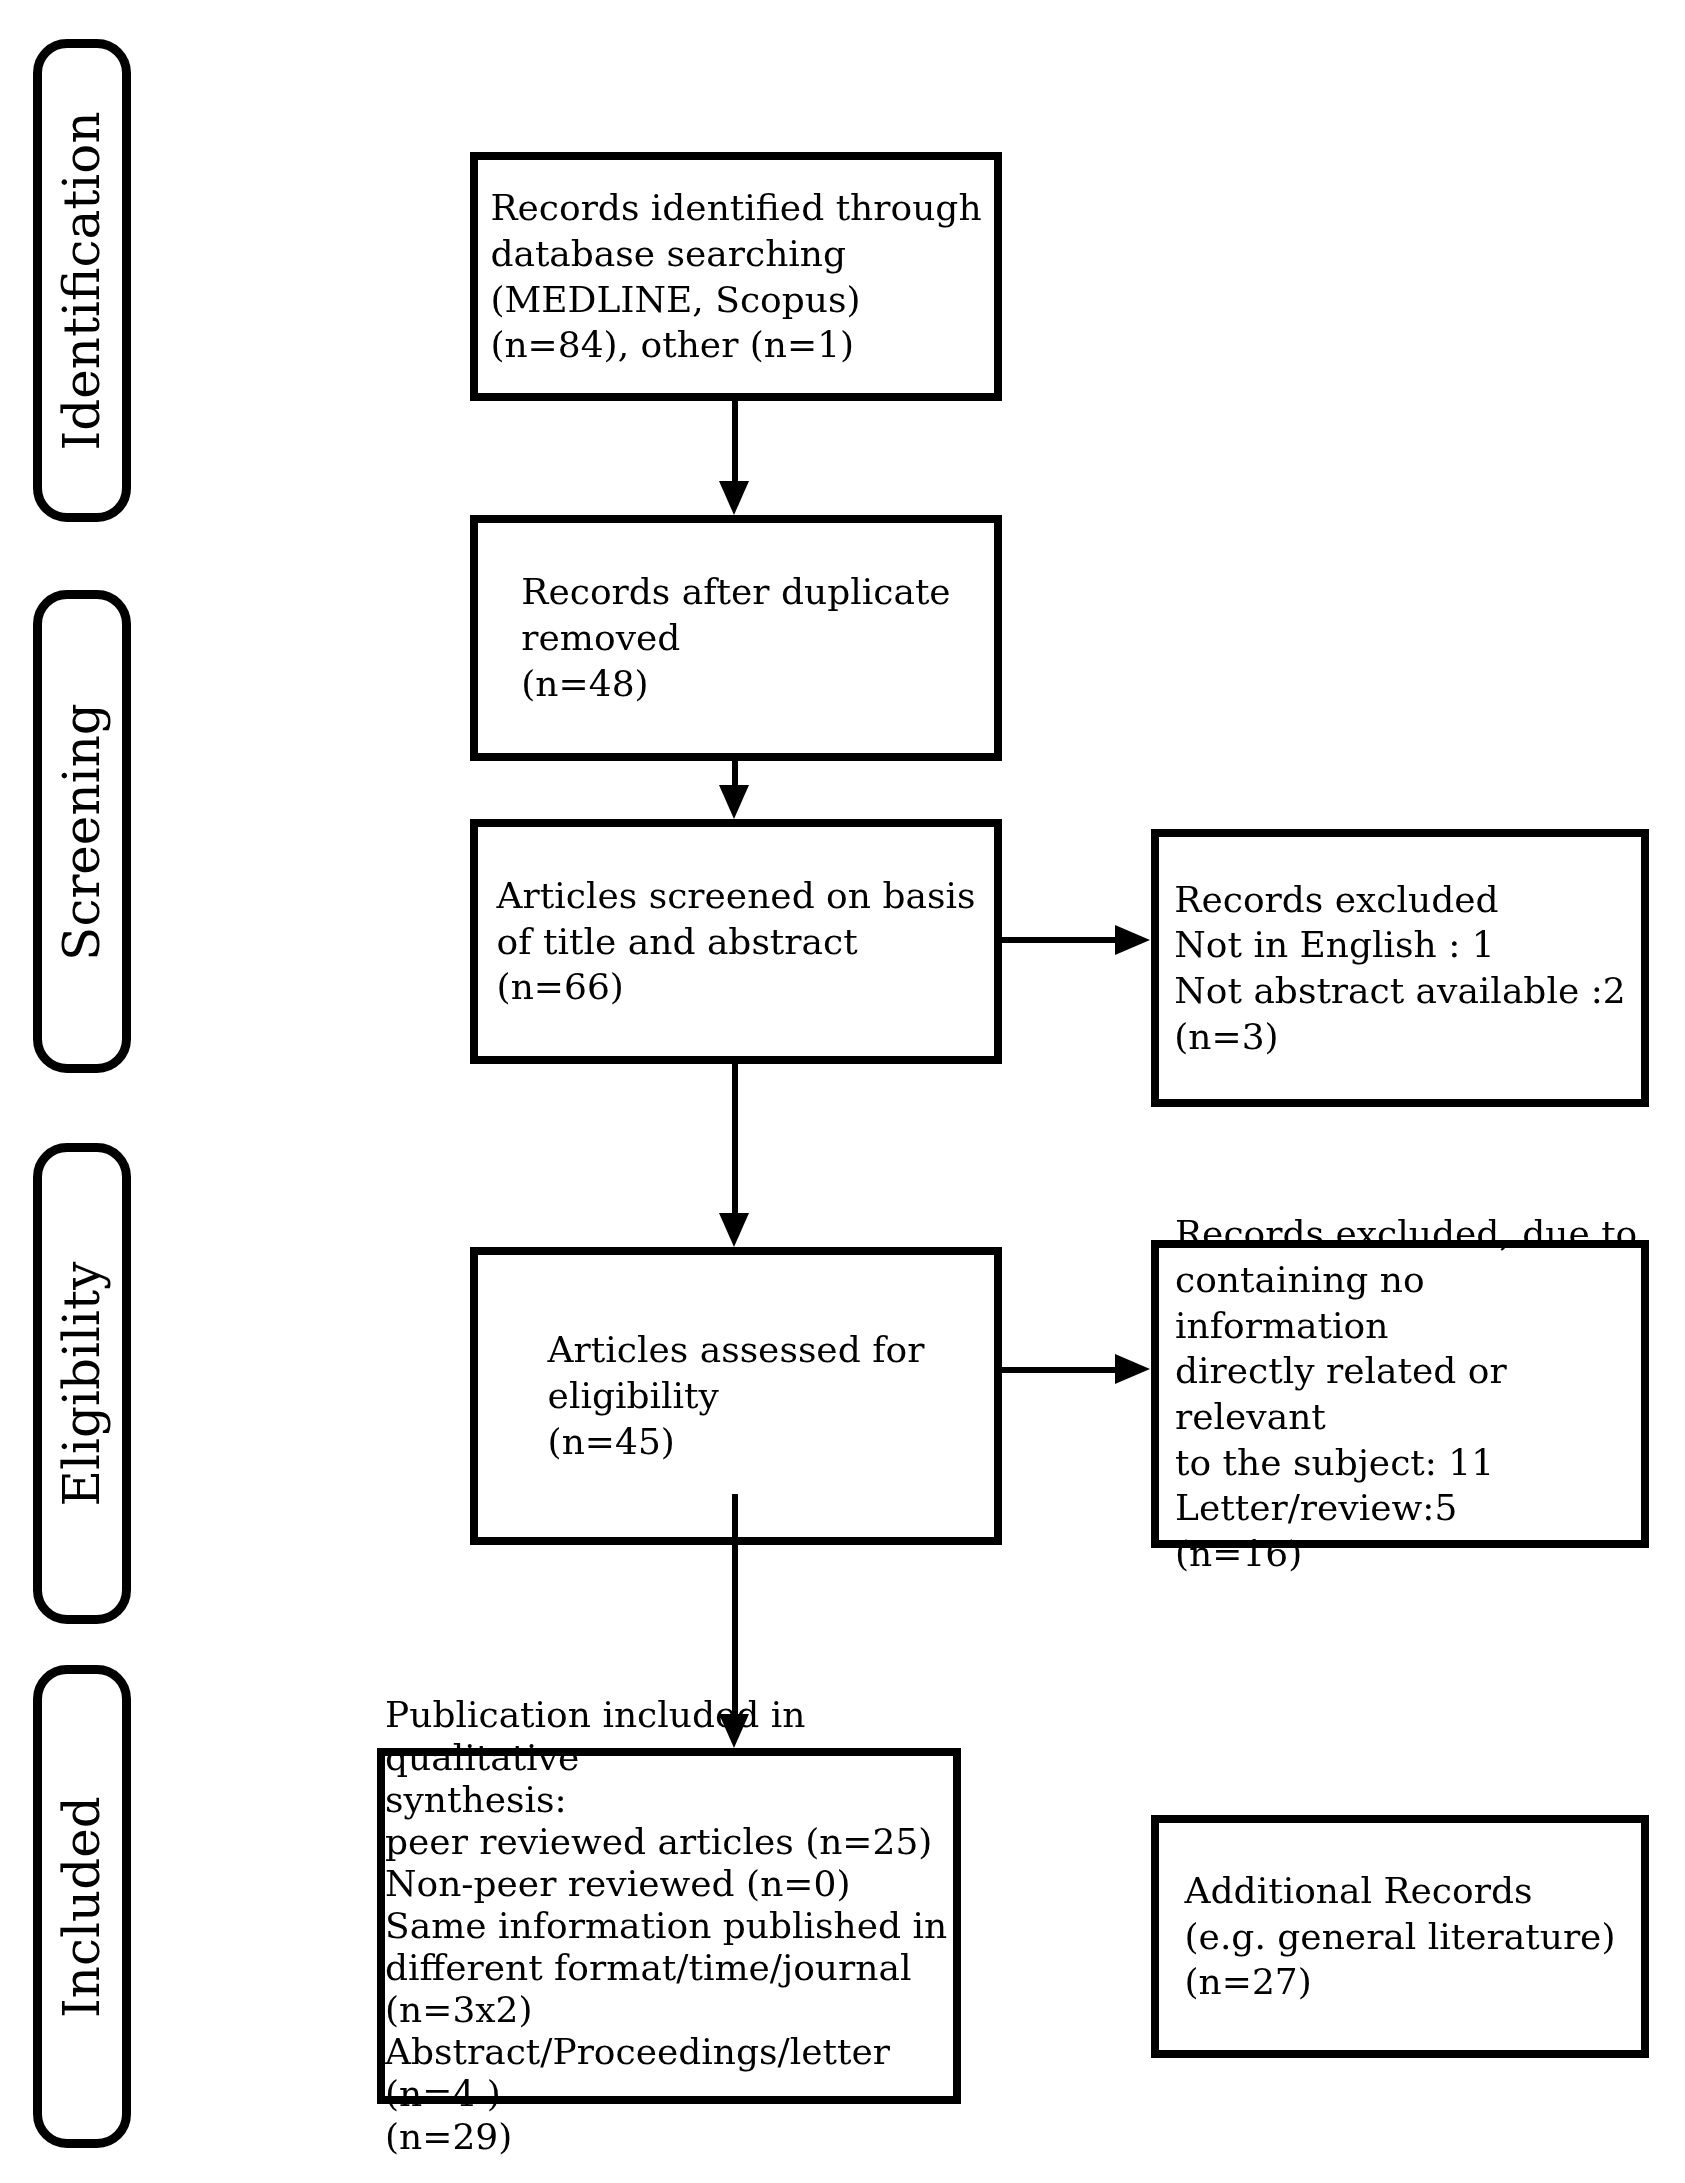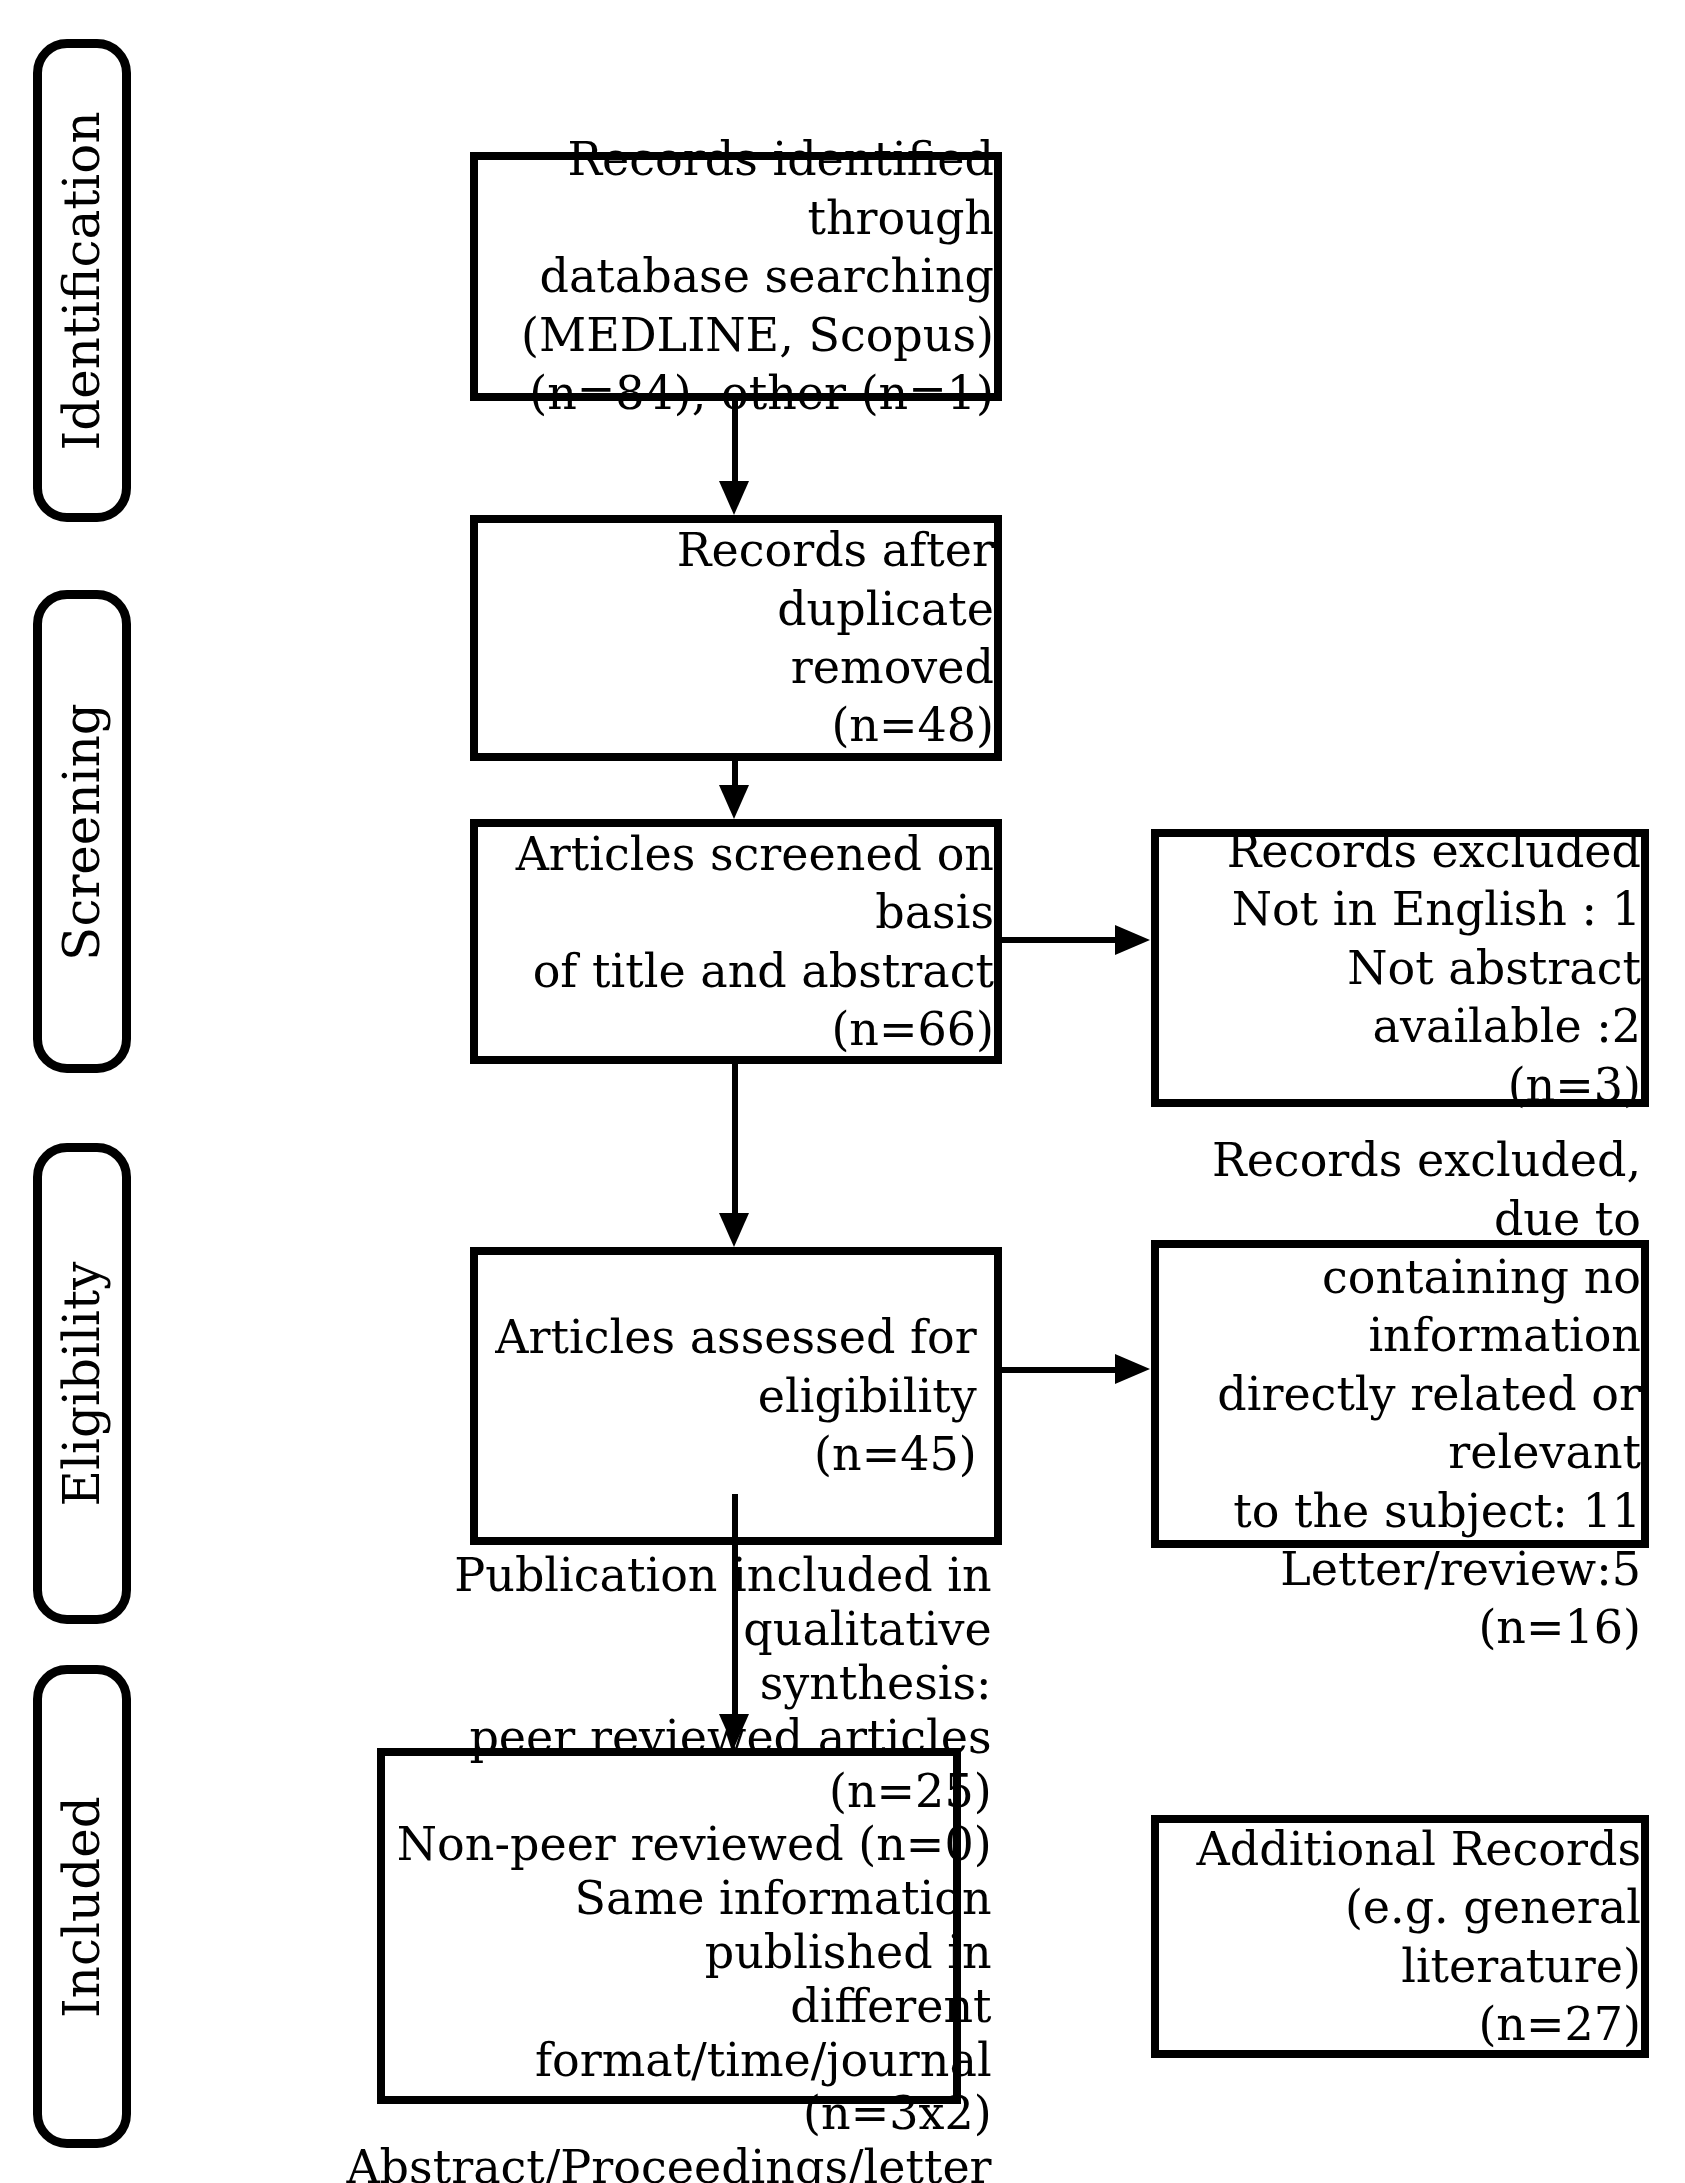--- a/index.html
+++ b/index.html
@@ -36,22 +36,22 @@
   }
   
   .fbox {
     position: absolute;
     border: 8.5px solid #000;
     background: #fff;
     box-sizing: border-box;
     display: flex;
     align-items: center;
     justify-content: center;
-    text-align: right;
-    font-size: 46px;
+    text-align: left;
+    font-size: 36px;
     line-height: 1.27;
     white-space: pre-line;
   }
   .main-col { left: 470px; width: 532px; }
   .side-col { left: 1151px; width: 498px; margin-top: 32px; }
   #box-identified { top: 152px;  height: 249px; }
   #box-duplicates { top: 515px;  height: 246px; }
   #box-screened   { top: 819px; height: 245px; }
   #box-assessed   { top: 1247px; height: 298px; }
   #box-included   { left: 377px; width: 584px; top: 1748px; height: 356px; line-height: 1.17; }

